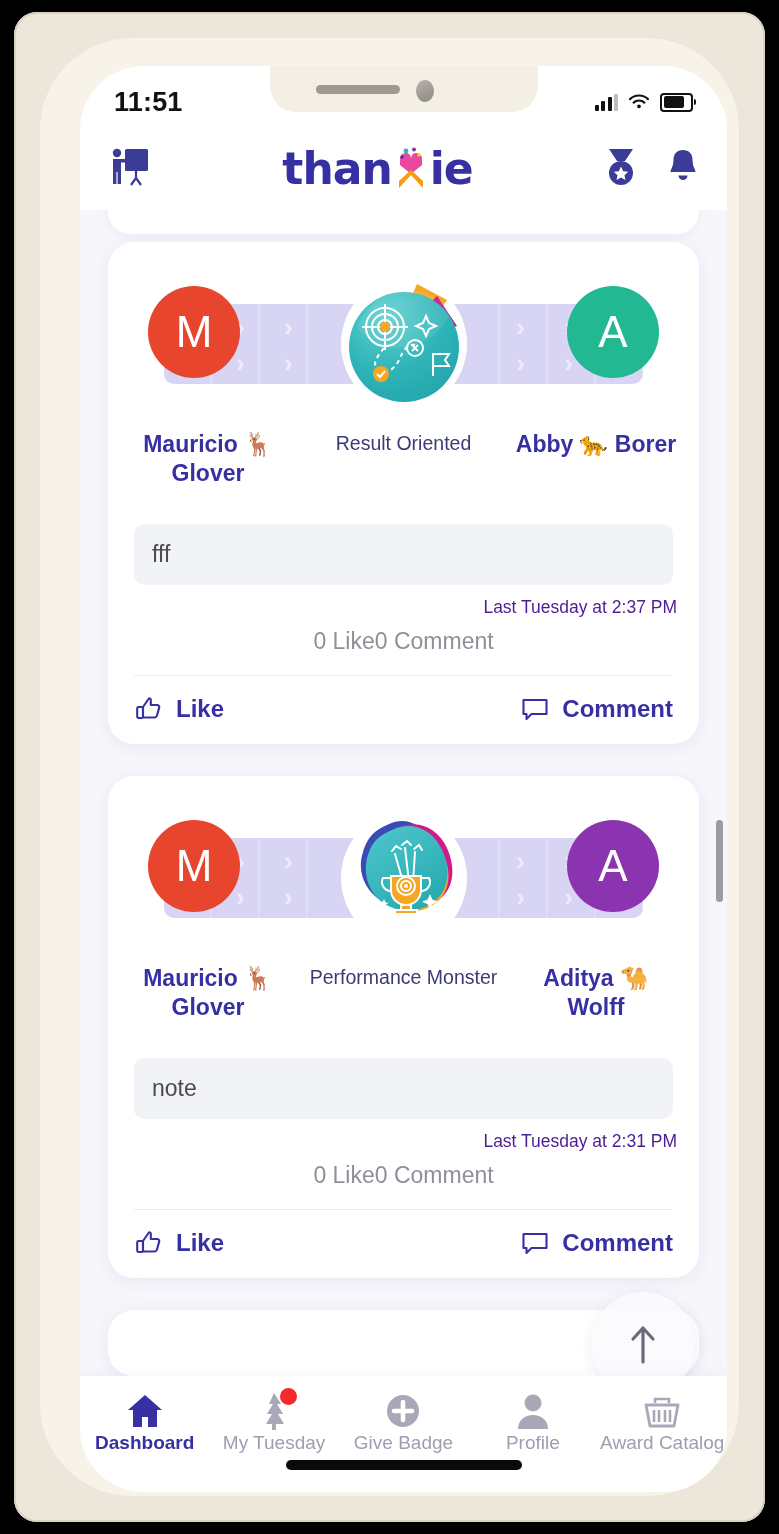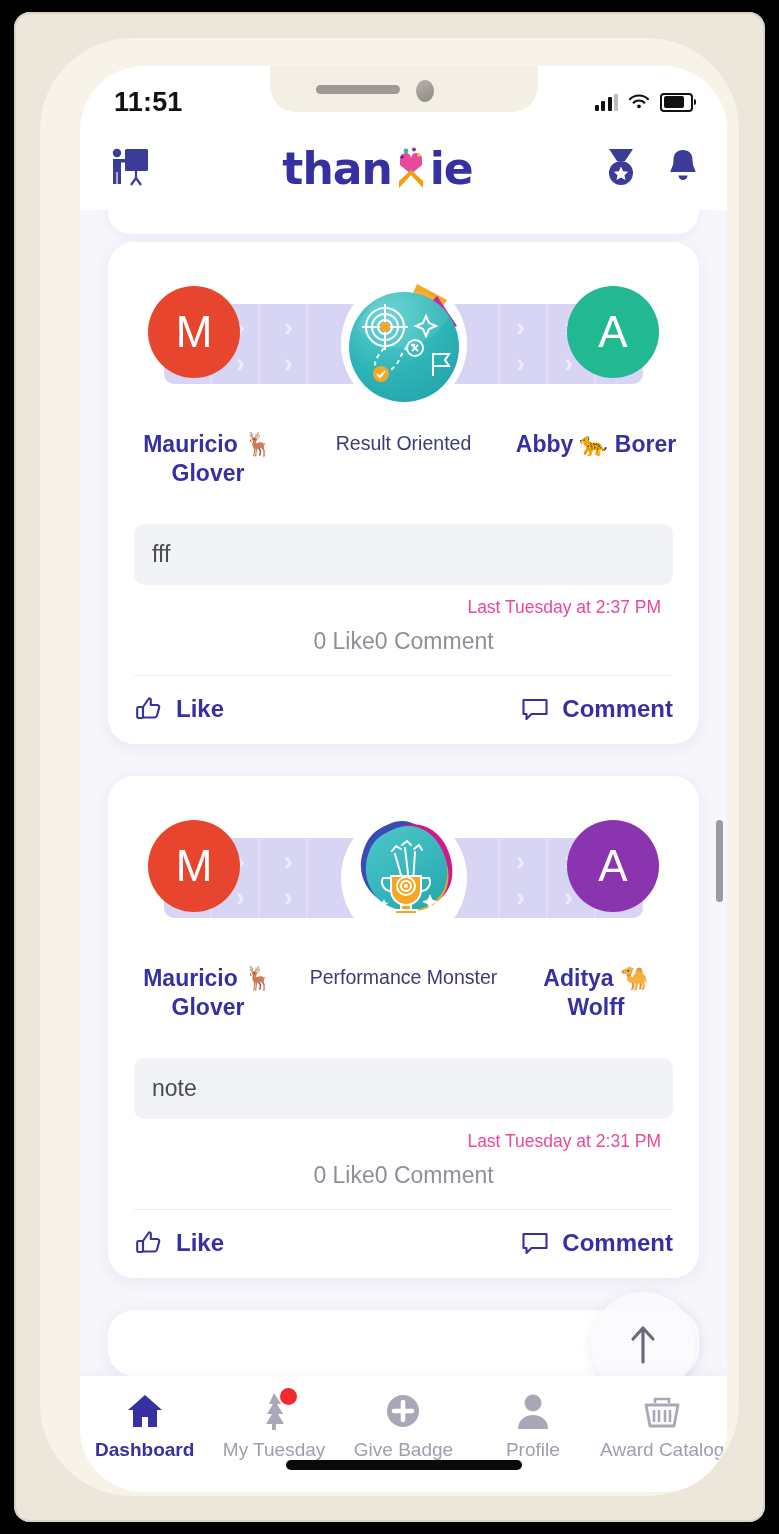--- a/index.html
+++ b/index.html
@@ -2,21 +2,21 @@
 <html><head>
 <meta charset="utf-8">
 <style>
   html,body{margin:0;padding:0;background:#000;}
   body{width:779px;height:1534px;overflow:hidden;font-family:"Liberation Sans",sans-serif;}
 
   
   .stage{position:relative;width:779px;height:1534px;background:#000;}
   .phone-outer{
     position:absolute;left:14px;top:12px;width:751px;height:1510px;
-    background:#ece7da;border-radius:16px;
+    background:#ece7da;border-radius:23px;
     box-shadow:0 0 0 2px #d9d3c4 inset, 0 6px 26px rgba(0,0,0,.55);
   }
   .phone-inner-bezel{
     position:absolute;left:26px;top:26px;right:26px;bottom:26px;
     background:#f7f3e9;border-radius:92px;
   }
   .screen{
     position:absolute;left:66px;top:54px;width:647px;height:1426px;
     background:#ffffff;border-radius:64px;overflow:hidden;
   }
@@ -117,21 +117,21 @@
   .nm.right{right:8px;}
   .award-name{
     position:absolute;left:50%;transform:translateX(-50%);top:2px;
     color:#3b3b78;font-weight:400;font-size:19.5px;white-space:nowrap;
   }
 
   .note{
     margin:8px 26px 0 26px;background:#f2f3f7;border-radius:10px;
     padding:17px 18px;color:#4a4a52;font-size:23px;min-height:26px;
   }
-  .ts{margin:12px 38px 0 0;text-align:right;color:#ec4899;font-size:17.5px;}
+  .ts{margin:12px 22px 0 0;text-align:right;color:#4c1d95;font-size:17.5px;}
   .counts{
     display:flex;justify-content:center;margin:10px 26px 0 26px;
     color:#8f8f99;font-size:23px;
   }
   .divider{height:1px;background:#ececf2;margin:20px 26px 0 26px;}
   .actions{
     display:flex;justify-content:space-between;align-items:center;
     margin:18px 26px 14px 26px;color:#3730a3;font-size:24px;font-weight:700;
   }
   .act{display:flex;align-items:center;gap:12px;cursor:pointer;}
@@ -145,21 +145,21 @@
 
   
   .sbar{position:absolute;right:4px;top:610px;width:7px;height:82px;border-radius:4px;background:#9b9ba3;z-index:21;}
 
   
   .tabbar{
     position:absolute;left:0;bottom:0;width:100%;height:116px;background:#fff;z-index:28;
     display:flex;align-items:flex-start;justify-content:space-around;padding-top:14px;box-sizing:border-box;
     box-shadow:0 -2px 12px rgba(80,70,140,.05);
   }
-  .tab{display:flex;flex-direction:column;align-items:center;gap:7px;width:20%;position:relative;cursor:pointer;}
+  .tab{display:flex;flex-direction:column;align-items:center;width:20%;position:relative;cursor:pointer;}
   .tab-ic{height:42px;display:flex;align-items:center;justify-content:center;position:relative;}
   .tab-lb{font-size:19px;color:#9e9eae;}
   .tab.active .tab-lb{color:#3730a3;font-weight:700;}
   .dot{position:absolute;right:-2px;top:-2px;width:17px;height:17px;border-radius:50%;background:#f5282b;}
   .home-ind{
     position:absolute;left:50%;transform:translateX(-50%);bottom:22px;
     width:236px;height:10px;border-radius:6px;background:#0a0a0a;z-index:35;
   }
 </style>
 </head>

